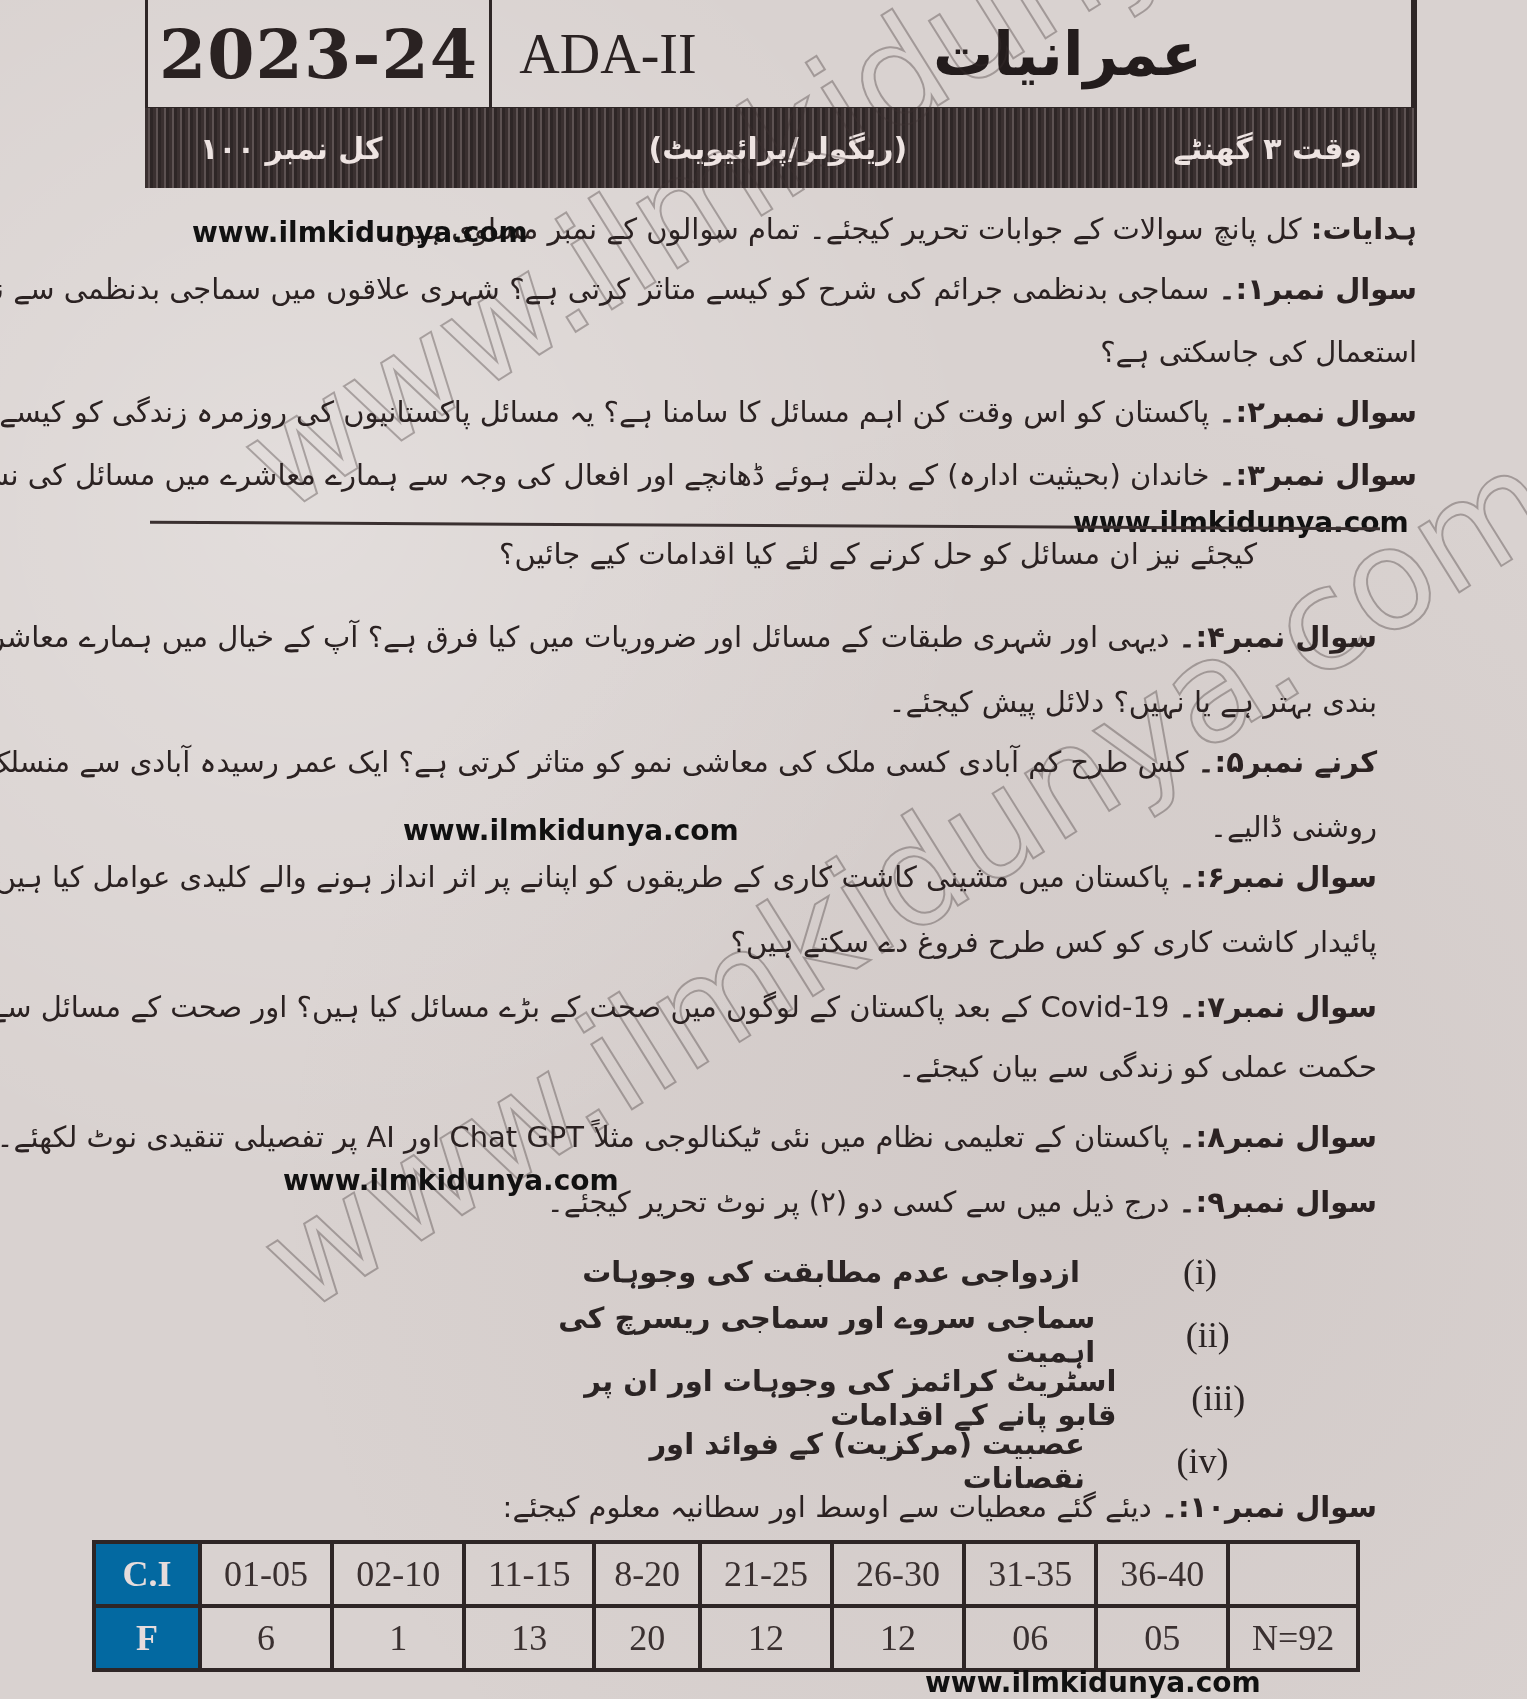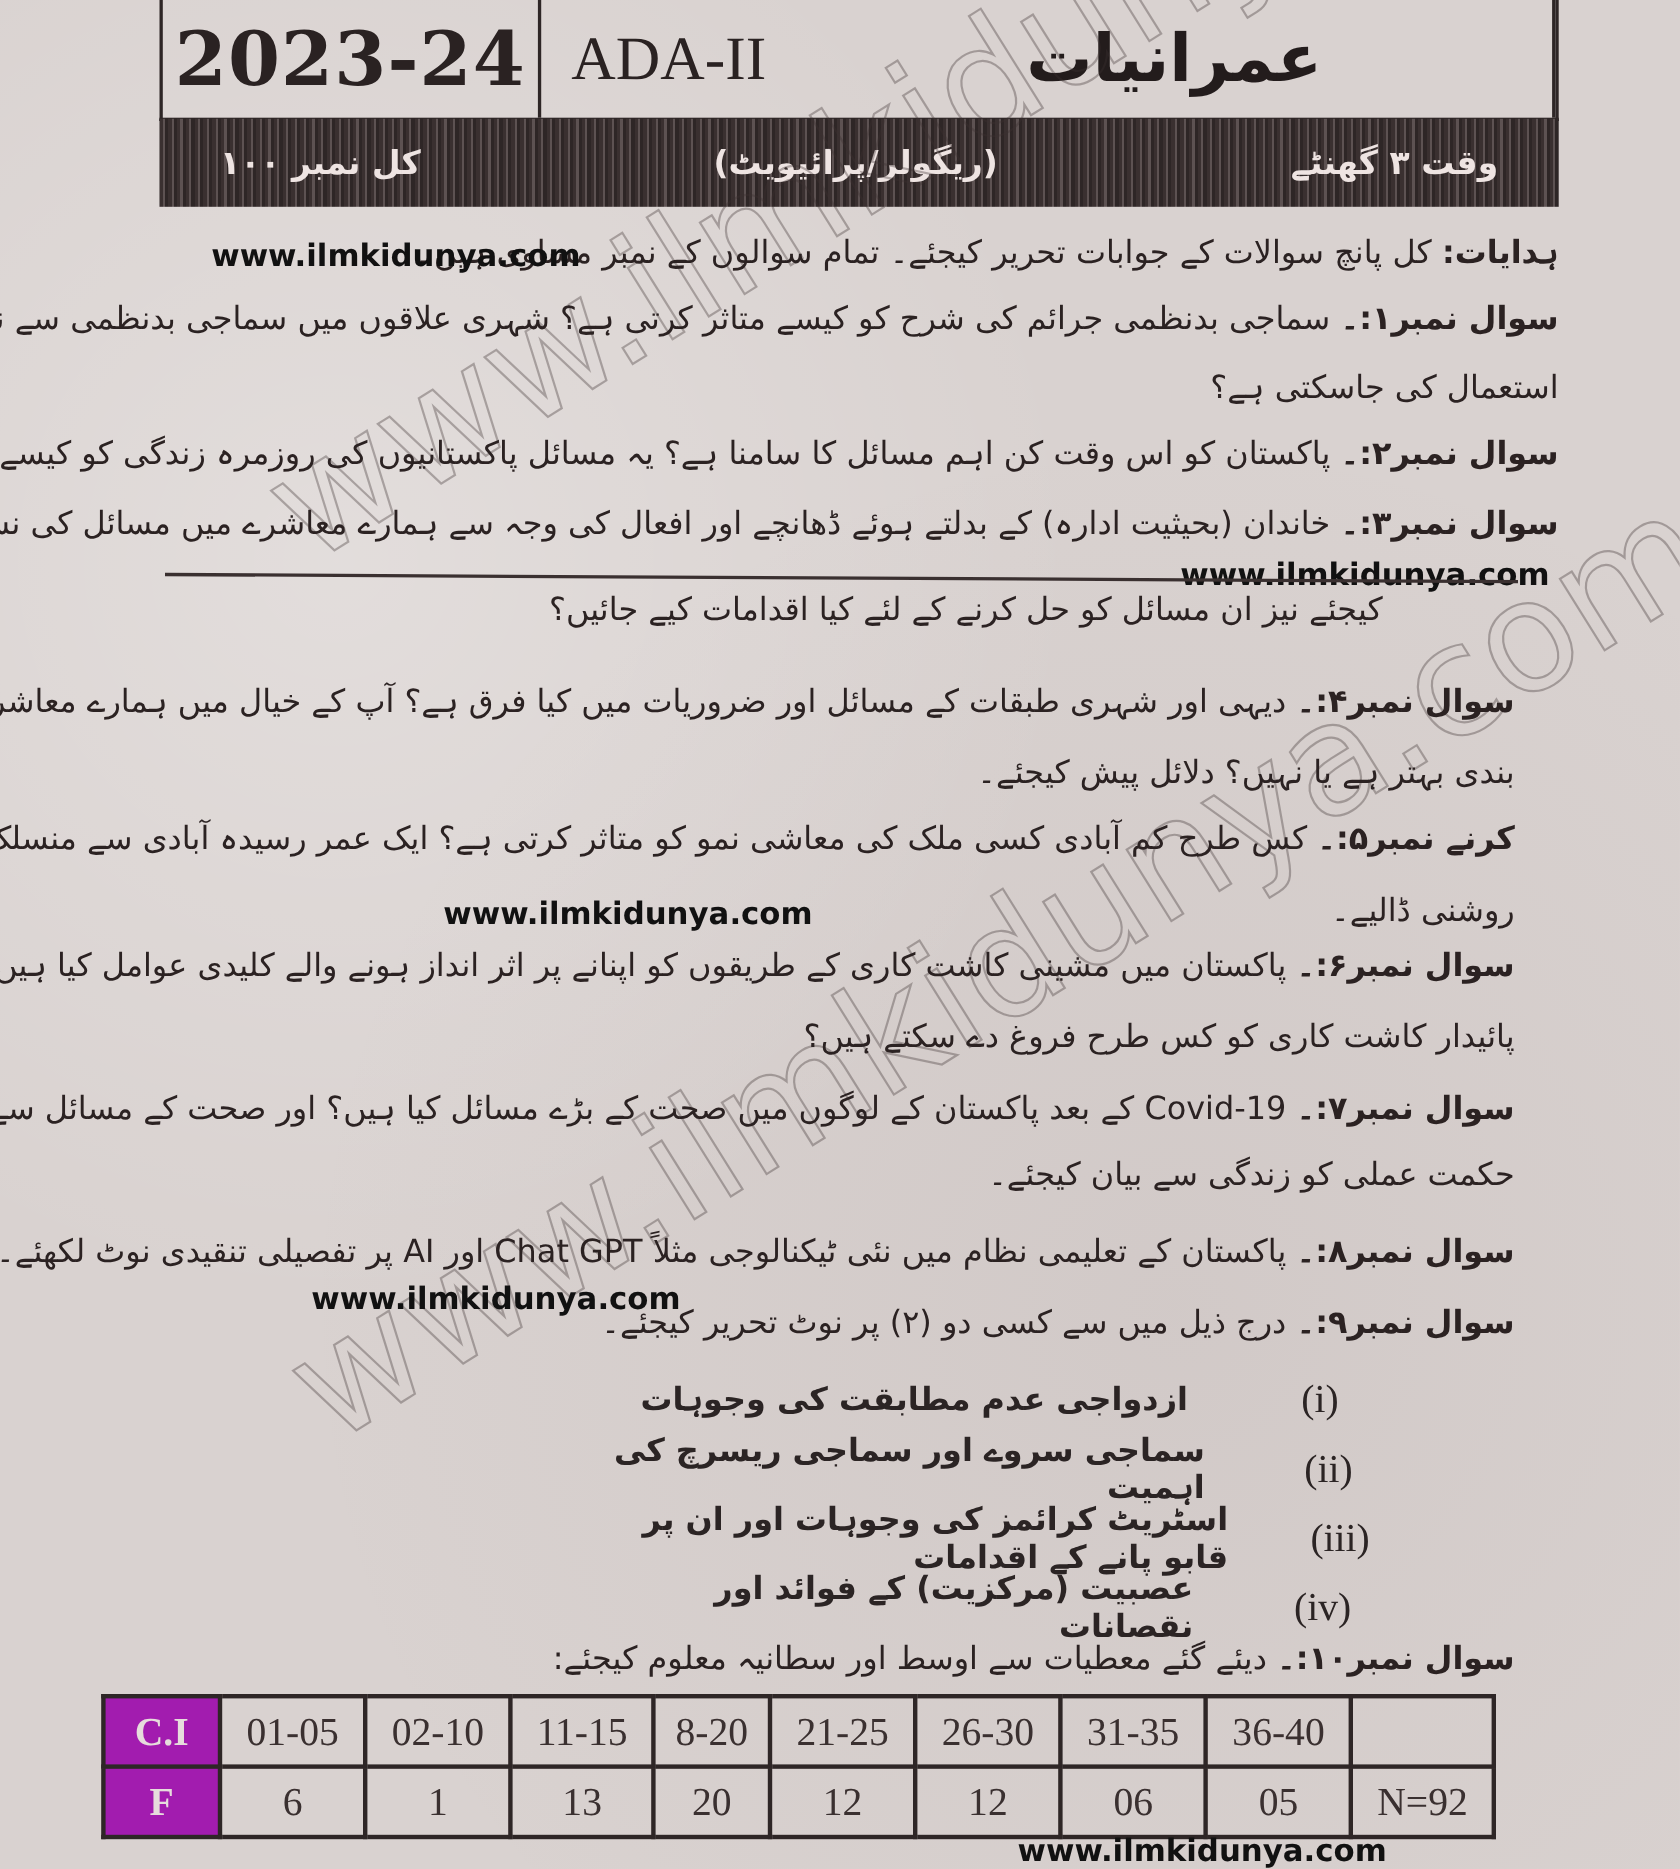--- a/index.html
+++ b/index.html
@@ -49,21 +49,21 @@
   .opt { display: flex; direction: rtl; align-items: center; height: 63px; }
   .opt .num { width: 120px; font-family: "Liberation Serif", serif; font-size: 36px; text-align: center; direction: ltr; }
   .opt .txt { font-size: 29px; font-weight: bold; padding-right: 60px; }
   table.freq {
     position: absolute; left: 92px; top: 1540px; width: 1268px; border-collapse: collapse;
   }
   table.freq td {
     border: 4px solid #2e2626; height: 58px; text-align: center;
     font-family: "Liberation Serif", serif; font-size: 36px; color: #3a3030;
   }
-  table.freq td.rowhdr { background: #a21caf; color: #e6dcdc; font-weight: bold; width: 100px; }
+  table.freq td.rowhdr { background: #0369a1; color: #e6dcdc; font-weight: bold; width: 100px; }
 </style>
 </head>
 <body>
 
 <div class="hdr">
   <div class="cell year">2023-24</div>
   <div class="cell code">ADA-II</div>
   <div class="cell subject">عمرانیات</div>
 </div>
 <div class="band">

